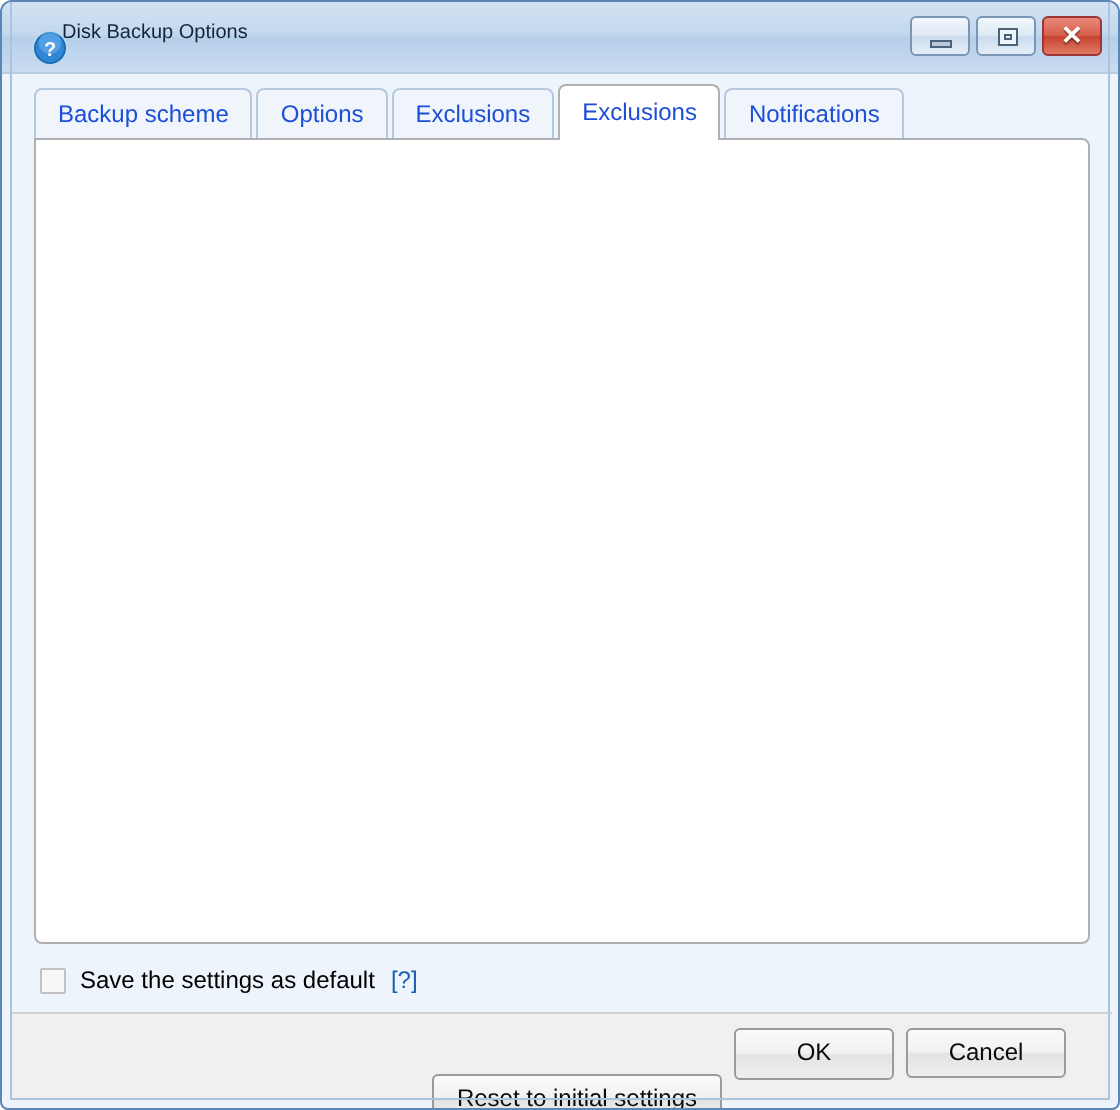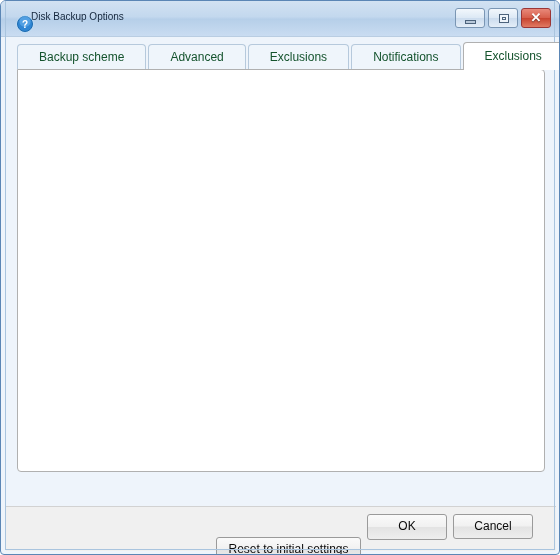--- a/index.html
+++ b/index.html
@@ -116,24 +116,24 @@
     position: absolute;
     left: 16px;
     top: 41px;
     height: 27px;
     display: flex;
     align-items: flex-end;
   }
   .tab {
     height: 25px;
     box-sizing: border-box;
-    padding: 0 21px;
+    padding: 0 11px;
     line-height: 24px;
     font-size: 12px;
-    color: #14532d;
+    color: #1d4ed8;
     background: #eff5fb;
     border: 1px solid #b6c9dc;
     border-bottom: none;
     border-radius: 4px 4px 0 0;
     margin-right: 2px;
     white-space: nowrap;
     position: relative;
   }
   .tab.active {
     height: 28px;
@@ -352,24 +352,24 @@
         <span class="glyph-max"></span>
       </div>
       <div class="winbtn close">
         <span class="glyph-close">✕</span>
       </div>
     </div>
   </div>
 
   <div class="tabstrip">
     <div class="tab">Backup scheme</div>
-    <div class="tab">Advanced</div>
+    <div class="tab">Options</div>
     <div class="tab">Exclusions</div>
+    <div class="tab active">Exclusions</div>
     <div class="tab">Notifications</div>
-    <div class="tab active">Exclusions</div>
   </div>
 
   <div class="panel"></div>
 
   <div class="cbrow" style="left:36px; top:88px;">
     <span class="cb disabled"></span>
     <span class="cblabel disabled">Hidden files</span>
   </div>
 
   <div class="cbrow" style="left:36px; top:113px;">
@@ -428,20 +428,25 @@
             <path d="M2.5 1 H8.6 L11.5 3.9 V15 H2.5 Z" fill="#fdfdfd" stroke="#9a9a9a" stroke-width="1" stroke-linejoin="round"></path>
             <path d="M8.6 1 V3.9 H11.5" fill="#e9e9e9" stroke="#9a9a9a" stroke-width="1" stroke-linejoin="round"></path>
           </svg>
         </span>
         <span class="litem-label">*.~</span>
       </div>
 
     </div>
   </div>
 
+  <div class="save-row">
+    <span class="cb disabled"></span>
+    <span class="cblabel">Save the settings as default</span>
+    <a class="helplink" href="#">[?]</a>
+  </div>
 
   <div class="footer"></div>
 
   <div class="help-icon">
     <svg width="20" height="20" viewBox="0 0 20 20">
       <circle cx="10" cy="10" r="9" fill="#bcdcf5" opacity="0.7"></circle>
       <circle cx="10" cy="10" r="7.5" fill="#2f86d4" stroke="#1d6bb0" stroke-width="1"></circle>
       <circle cx="10" cy="7.4" r="5.6" fill="#6fb6ee" opacity="0.55"></circle>
       <text x="10" y="14" text-anchor="middle" font-family="Liberation Sans, sans-serif" font-size="10" font-weight="bold" fill="#ffffff">?</text>
     </svg>

